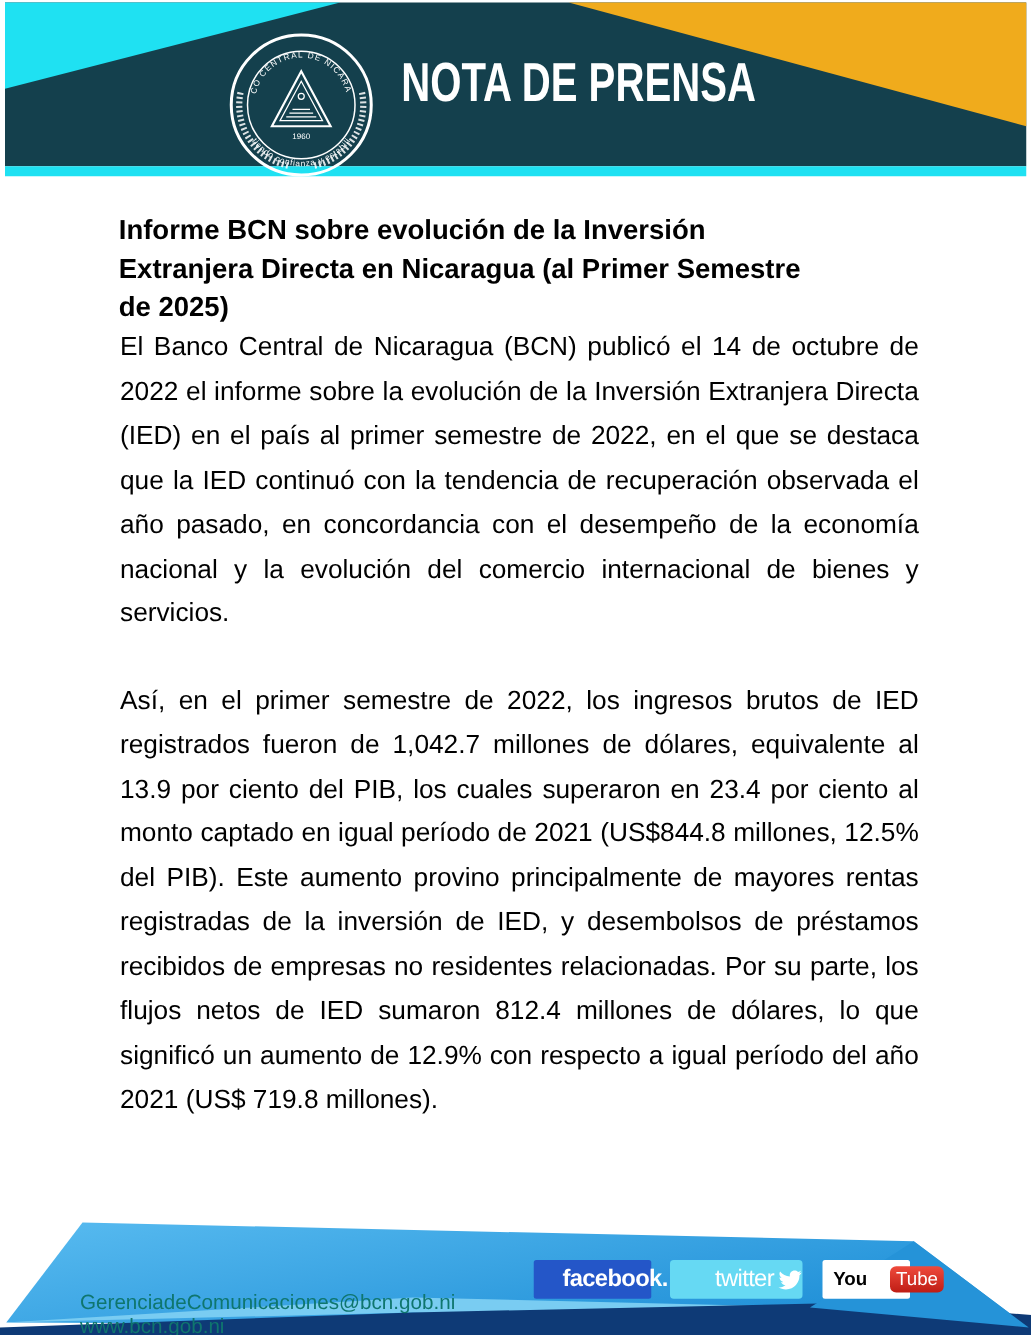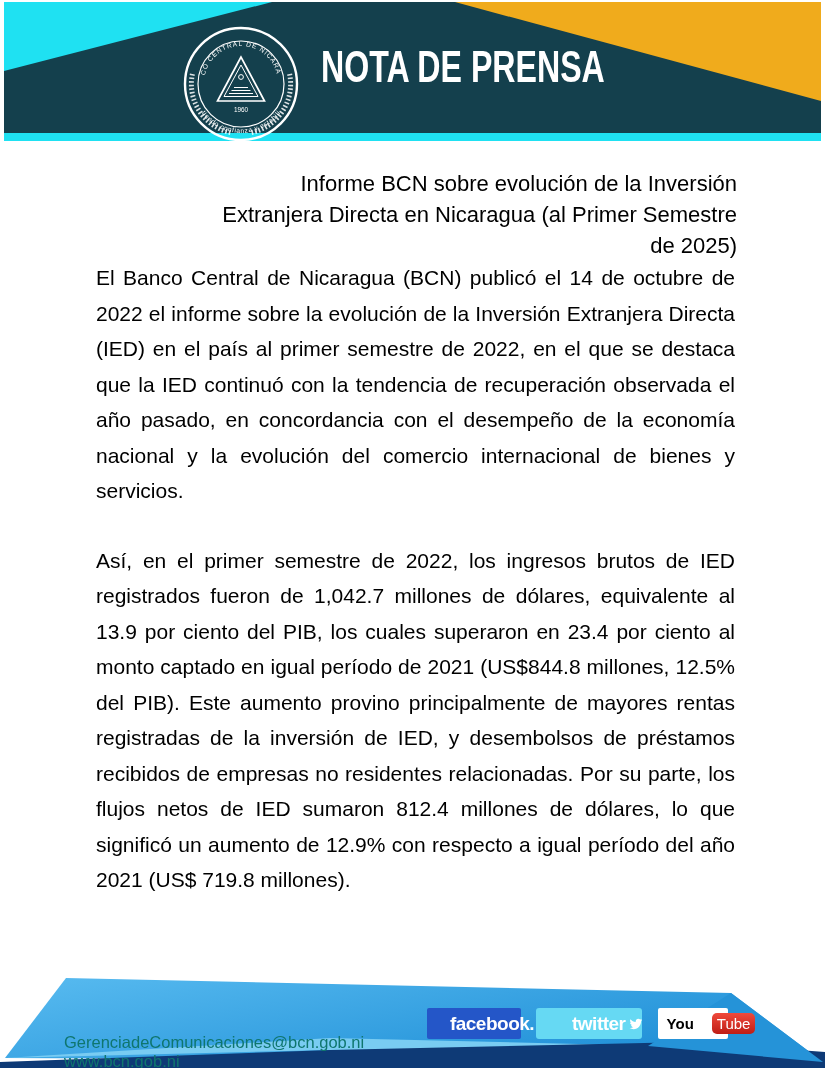--- a/index.html
+++ b/index.html
@@ -8,37 +8,37 @@
 
   
   .header-svg{position:absolute;left:0;top:0;}
   .logo-svg{position:absolute;left:181px;top:24px;}
   .header-title{position:absolute;left:321px;top:47px;color:#ffffff;
       font-family:"Liberation Sans",sans-serif;font-weight:bold;font-size:44px;
       line-height:40px;letter-spacing:0px;transform:scaleX(.73);transform-origin:left top;
       white-space:nowrap;}
 
   
-  .doc-title{position:absolute;left:95px;top:168px;width:642px;text-align:right;
-      font-weight:normal;font-size:22px;line-height:31px;color:#000;}
+  .doc-title{position:absolute;left:95px;top:168px;width:642px;text-align:left;
+      font-weight:bold;font-size:22px;line-height:31px;color:#000;}
   .body-text{position:absolute;left:96px;top:260px;width:639px;color:#000;}
   .body-text p{margin:0;font-size:21px;line-height:35.5px;text-align:justify;}
   .body-text p + p{margin-top:34px;}
 
   
   .footer-svg{position:absolute;left:0;top:958px;}
   .contact{position:absolute;left:64px;top:1033px;color:#0f766e;font-size:16.5px;line-height:19px;}
   .contact div{cursor:pointer;}
   .social{position:absolute;left:427px;top:1008px;height:31px;}
   .btn{position:absolute;top:0;height:31px;display:flex;align-items:center;justify-content:center;
        box-sizing:border-box;cursor:pointer;padding-left:36px;}
   .btn-facebook{left:0;width:94px;background:#2456c8;border-radius:2px;}
   .btn-facebook span{color:#fff;font-weight:bold;font-size:19px;letter-spacing:-.5px;}
   .btn-twitter{left:109px;width:106px;background:#66d9f3;border-radius:3px;}
-  .btn-twitter span{color:#fff;font-weight:bold;font-size:19px;letter-spacing:-.5px;margin-right:3px;}
+  .btn-twitter span{color:#fff;font-weight:normal;font-size:19px;letter-spacing:-.5px;margin-right:3px;}
   .btn-youtube{left:231px;width:70px;background:#ffffff;border-radius:2px;gap:18px;}
   .yt-you{color:#000;font-weight:bold;font-size:15px;}
   .yt-tube{display:inline-block;background:linear-gradient(#ef4a3c,#bf1d15);color:#fff;font-weight:normal;
        font-size:15px;padding:2px 5px;border-radius:5px;}
 </style>
 </head>
 <body>
 
 <div class="page">
 

